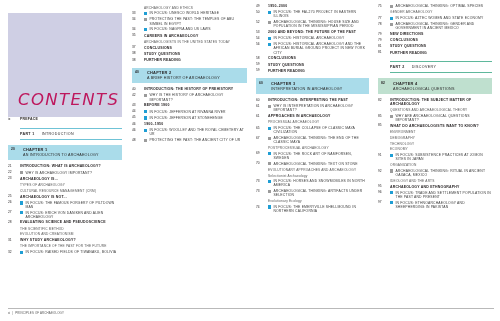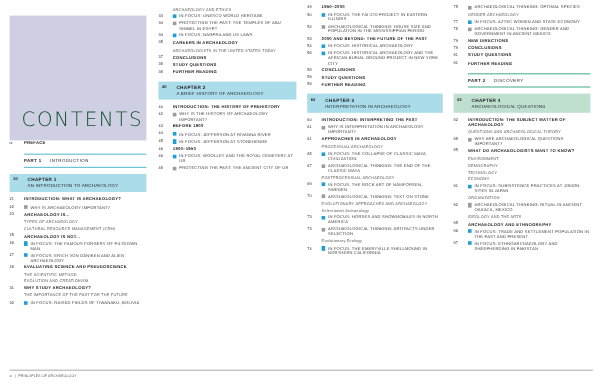--- a/index.html
+++ b/index.html
@@ -39,22 +39,23 @@
     margin: 13px 0 0 0;
     position: relative;
   }
   .banner-title {
     position: absolute;
     left: 10px;
     bottom: 8px;
     font-size: 16.5px;
     letter-spacing: 1.4px;
     font-weight: 300;
-    color: #14532d;
+    color: #be185d;
     font-family: "DejaVu Sans", sans-serif;
+    font-style: italic;
   }
 
   
   .row {
     display: flex;
     align-items: flex-start;
     margin-bottom: 1.6px;
     line-height: 1.22;
   }
   .pg {

